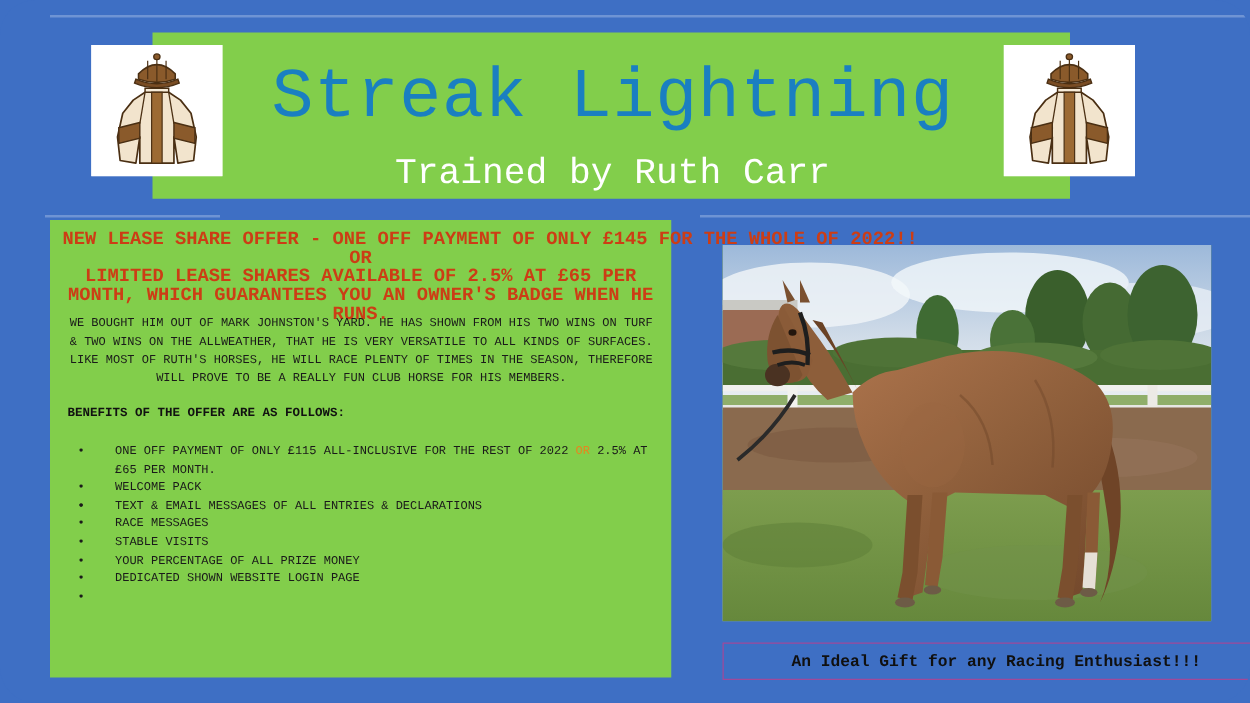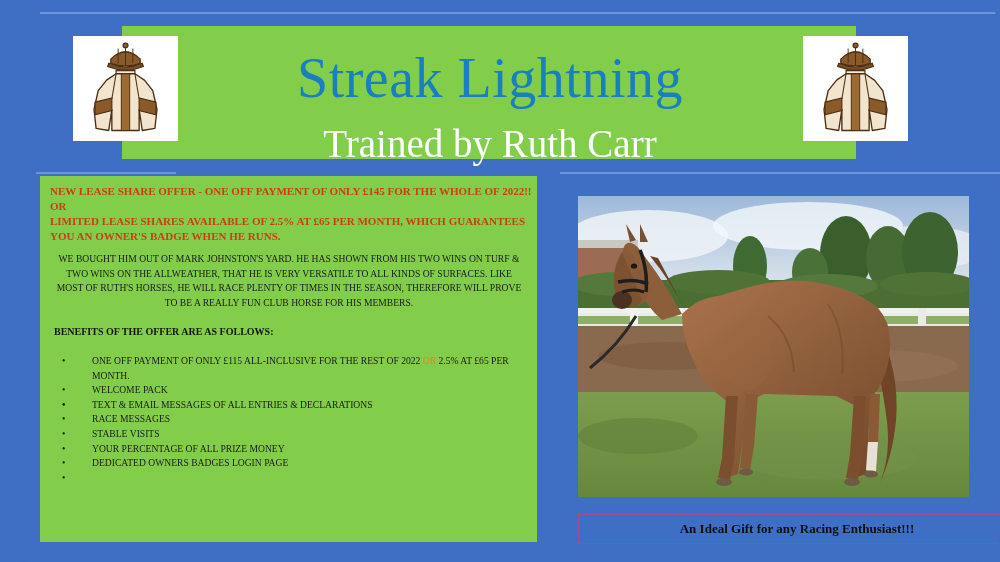--- a/index.html
+++ b/index.html
@@ -6,21 +6,21 @@
     margin: 0;
     padding: 0;
     background: #3e6fc4;
   }
   #slide {
     position: relative;
     width: 1000px;
     height: 562px;
     background: #3e6fc4;
     overflow: hidden;
-    font-family: Liberation Serif, serif;
+    font-family: Liberation Mono, monospace;
     border-radius: 28px;
   }
 
   
   .hairline {
     position: absolute;
     height: 2px;
     background: #6f94d4;
   }
   #hairline-top { left: 40px; top: 12px; width: 960px; }
@@ -47,21 +47,21 @@
     color: #1a7fc1;
     letter-spacing: 0.5px;
     line-height: 1;
   }
   #title-sub {
     position: absolute;
     left: 180px;
     top: 124px;
     width: 620px;
     text-align: center;
-    font-size: 39px;
+    font-size: 29px;
     font-weight: 400;
     color: #ffffff;
     line-height: 1;
   }
 
   .silk-box {
     position: absolute;
     top: 36px;
     width: 105px;
     height: 105px;
@@ -79,23 +79,24 @@
     width: 497px;
     height: 366px;
     background: #82ce4b;
   }
 
   #offer-headline {
     position: absolute;
     left: 10px;
     top: 8px;
     width: 477px;
+    text-align: center;
     color: #cc3d15;
     font-weight: bold;
-    font-size: 11px;
+    font-size: 15px;
     line-height: 15px;
   }
   #offer-headline div { white-space: nowrap; }
   #offer-headline .wrap { white-space: normal; }
 
   #intro-para {
     position: absolute;
     left: 14px;
     top: 76px;
     width: 470px;
@@ -258,21 +259,21 @@
       <li>
         <span class="bullet">•</span><span>RACE MESSAGES</span>
       </li>
       <li>
         <span class="bullet">•</span><span>STABLE VISITS</span>
       </li>
       <li>
         <span class="bullet">•</span><span>YOUR PERCENTAGE OF ALL PRIZE MONEY</span>
       </li>
       <li>
-        <span class="bullet">•</span><span>DEDICATED OWNERS BADGES LOGIN PAGE</span>
+        <span class="bullet">•</span><span>DEDICATED SHOWN WEBSITE LOGIN PAGE</span>
       </li>
       <li>
         <span class="bullet">•</span>
       </li>
     </ul>
   </div>
 
   <div id="horse-photo">
     <svg viewBox="0 0 391 301" xmlns="http://www.w3.org/2000/svg">
       <defs>

